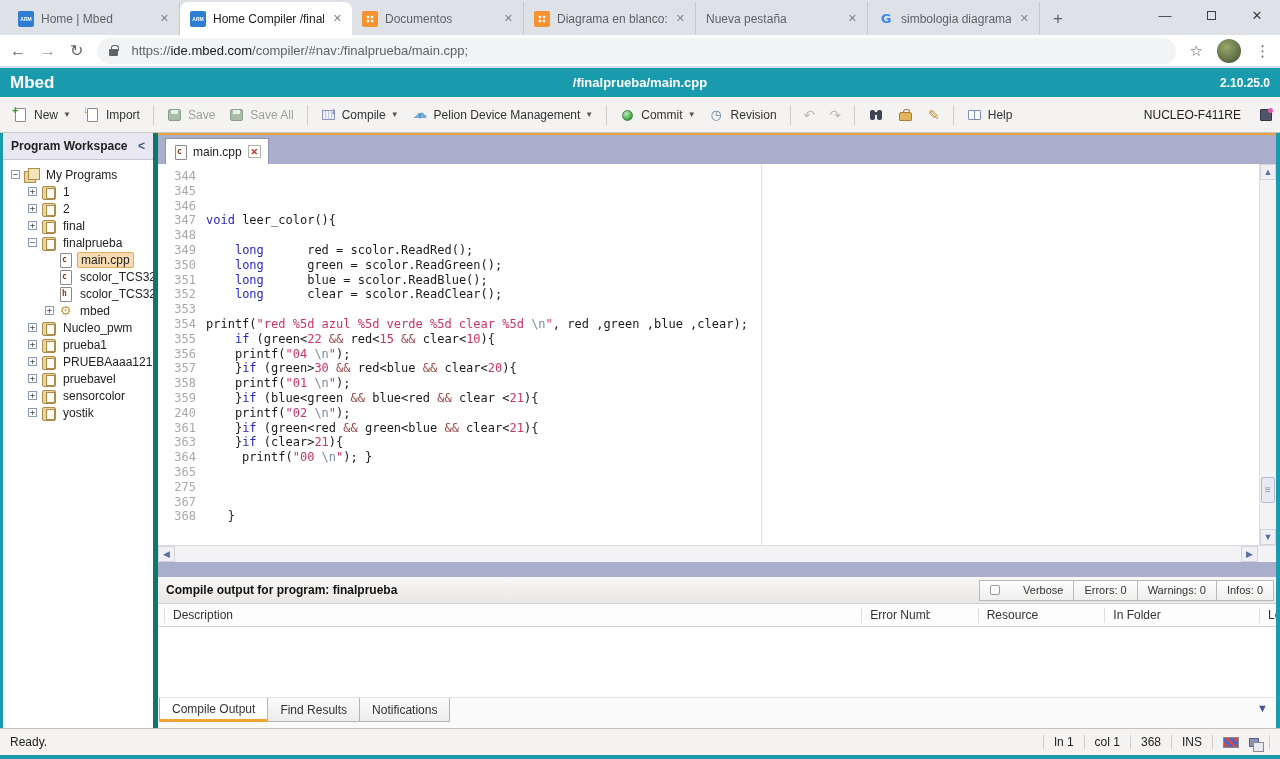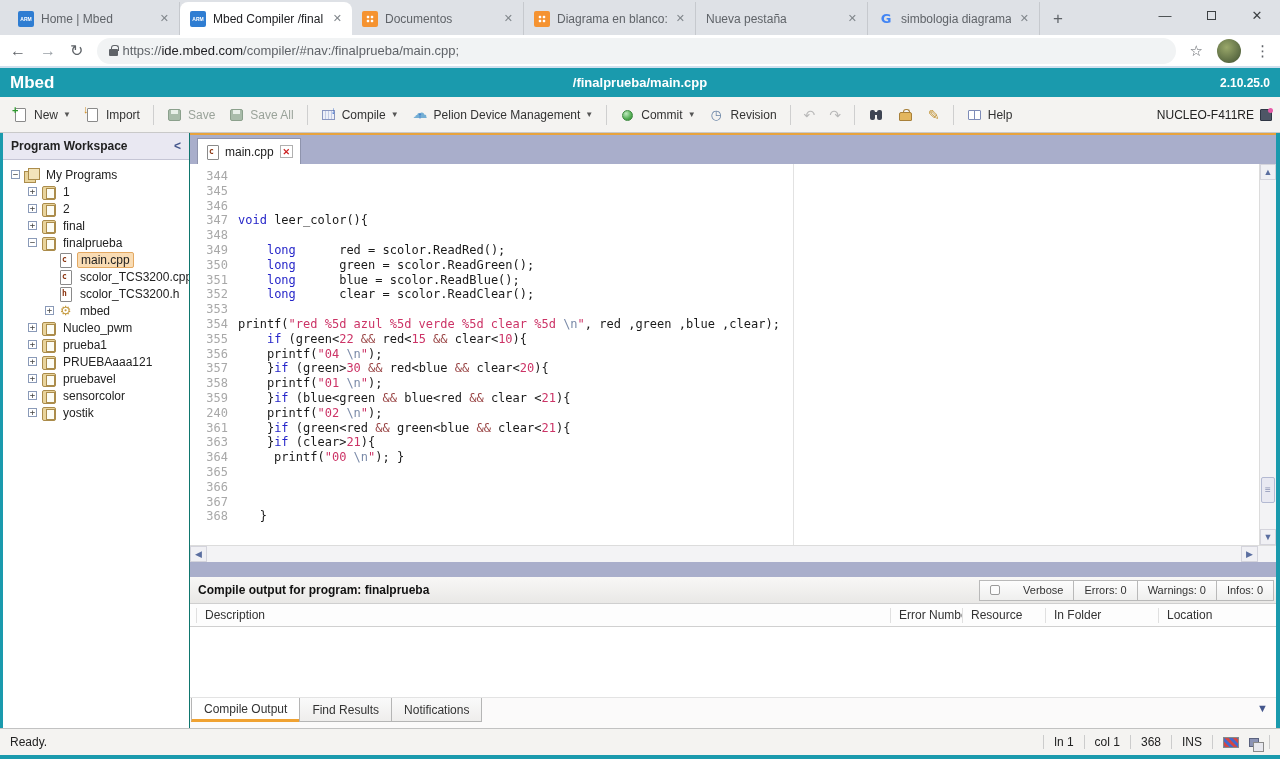--- a/index.html
+++ b/index.html
@@ -27,21 +27,21 @@
             font-size:17px; color:#5f6368; }
   .wincontrols { margin-left:auto; display:flex; align-self:flex-start; }
   .winbtn { width:46px; height:30px; display:flex; align-items:center; justify-content:center; color:#3c4043; font-size:13px; }
   .restore-glyph { width:9px; height:9px; border:1px solid #3c4043; position:relative; background:#dee1e6; }
   .restore-glyph::before { content:""; position:absolute; top:-3px; left:3px; width:9px; height:9px; border:1px solid #3c4043; z-index:-1; }
 
   .addressbar { height:31px; background:#fff; display:flex; align-items:center; padding:0 10px; gap:14px; }
   .nav-ic { color:#5f6368; font-size:16px; }
   .nav-ic.dim { color:#9aa0a6; }
   .urlpill { flex:1; height:26px; background:#f1f3f4; border-radius:13px; display:flex; align-items:center;
-             padding:0 12px; gap:4px; font-size:13px; color:#5f6368; }
+             padding:0 12px; gap:13px; font-size:13px; color:#5f6368; }
   .lock { width:9px; height:7px; background:#5f6368; border-radius:1px; position:relative; margin-top:3px; }
   .lock::before { content:""; position:absolute; top:-4px; left:1.5px; width:6px; height:5px;
                   border:1.5px solid #5f6368; border-bottom:none; border-radius:3px 3px 0 0; }
   .url-domain { color:#202124; }
   .addr-right { display:flex; align-items:center; gap:14px; }
   .star { color:#5f6368; font-size:15px; }
   .avatar { width:24px; height:24px; border-radius:50%; background:radial-gradient(circle at 40% 35%, #9aa86a, #5a6a42 70%, #3c4a30); }
   .dots { color:#5f6368; font-size:15px; }
   .chrome-bottomline { height:2px; background:#cfe0ee; }
 
@@ -74,30 +74,30 @@
   .ic-clock { position:absolute; left:1px; top:0; color:#6d87a8; font-size:13px; font-family:"DejaVu Sans",sans-serif; }
   .ic-undo,.ic-redo { color:#b9b9b9; font-size:14px; font-family:"DejaVu Sans",sans-serif; }
   .ic-binoc { position:absolute; left:2px; top:3px; width:5px; height:10px; background:#3e4452; border-radius:2px;
               box-shadow:7px 0 0 #3e4452; }
   .ic-binoc::after { content:""; position:absolute; left:4px; top:2px; width:4px; height:3px; background:#3e4452; }
   .ic-toolbox { position:absolute; left:1px; top:5px; width:13px; height:9px; background:#e3b65e; border:1px solid #a8803a; border-radius:2px 2px 1px 1px; }
   .ic-toolbox::before { content:""; position:absolute; left:3px; top:-4px; width:5px; height:3px; border:1px solid #a8803a; border-bottom:none; border-radius:3px 3px 0 0; }
   .ic-pencil { color:#c09030; font-size:14px; font-family:"DejaVu Sans",sans-serif; }
   .ic-book { position:absolute; left:1px; top:3px; width:13px; height:10px; background:#fff; border:1px solid #7e8cb8; border-radius:1px; }
   .ic-book::before { content:""; position:absolute; left:5px; top:0; width:1px; height:8px; background:#7e8cb8; }
-  .toolbar-right { margin-left:auto; display:flex; align-items:center; gap:6px; font-size:12px; color:#222; }
+  .toolbar-right { margin-left:auto; display:flex; align-items:center; gap:19px; font-size:12px; color:#222; }
   .ic-chip { width:12px; height:12px; background:#4e5666; border:1px solid #2f3644; position:relative; border-radius:1px; }
   .ic-chip::after { content:""; position:absolute; right:-2px; top:-2px; width:5px; height:5px; border-radius:50%; background:#e65ba8; }
 
   
   .main { display:flex; height:595px; }
   .teal-edge-l { width:3px; background:#1a9aad; }
   .teal-edge-r { width:4px; background:#1a9aad; }
 
-  .sidebar { width:187px; background:#fff; border-right:1px solid #0f766e; display:flex; flex-direction:column; }
+  .sidebar { width:155px; background:#fff; border-right:5px solid #0f766e; display:flex; flex-direction:column; }
   .ws-header { height:27px; background:#e9e8f2; border-bottom:1px solid #c5c5d5; display:flex; align-items:center;
                padding:0 8px; font-weight:bold; color:#222; font-size:12px; }
   .ws-collapse { margin-left:auto; color:#44568c; font-size:12px; font-weight:bold; }
   .tree { padding-top:6px; flex:1; overflow:hidden; }
   .tree-row { display:flex; align-items:center; height:17px; gap:4px; white-space:nowrap; }
   .toggle { width:9px; height:9px; border:1px solid #8a9ab8; background:#fff; color:#444; font-size:9px; line-height:7px;
             text-align:center; flex:none; font-family:"DejaVu Sans Mono",monospace; }
   .toggle-ph { width:9px; flex:none; }
   .t-label { padding:0 3px; }
   .t-label.selected { background:#f9dcb4; border:1px solid #e3a963; border-radius:2px; }
@@ -144,21 +144,21 @@
   .splitter { height:15px; background:#a9aecb; }
 
   .compile-panel { height:151px; display:flex; flex-direction:column; background:#fff; }
   .cp-header { height:27px; background:linear-gradient(#f8f7f6,#e9e8e6); border-bottom:1px solid #cfcfcf;
                display:flex; align-items:center; padding:0 2px 0 8px; }
   .cp-title { font-weight:bold; font-size:12px; color:#111; }
   .cp-controls { margin-left:auto; display:flex; align-items:center; }
   .cp-btn { height:21px; display:flex; align-items:center; justify-content:center; gap:23px; padding:0 10px;
             border:1px solid #b9b9b9; background:linear-gradient(#fdfdfd,#efefee); font-size:11px; color:#333; margin-left:-1px; }
   .checkbox { width:10px; height:10px; border:1px solid #9a9a9a; background:#fcfcfc; border-radius:2px; }
-  .cp-cols { height:23px; display:flex; align-items:center; border-bottom:1px solid #d0d0d0; background:#fdfdfd; color:#333; }
+  .cp-cols { height:23px; display:flex; align-items:center; border-bottom:1px solid #d0d0d0; background:#fdfdfd; color:#333;gap:48px; }
   .cp-col { padding:0 8px; border-left:1px solid #e0e0e0; height:15px; line-height:15px; white-space:nowrap; overflow:hidden; }
   .cp-col.desc { width:694px; margin-left:6px; }
   .cp-col.en { width:72px; }
   .cp-col.res { width:83px; }
   .cp-col.fold { width:113px; }
   .cp-col.loc { flex:1; }
   .cp-body { flex:1; background:#fff; }
   .cp-tabs { height:31px; background:#fbfafa; border-top:1px solid #e3e3e3; display:flex; align-items:flex-start; padding-left:2px; position:relative; }
   .cptab { height:24px; display:flex; align-items:center; padding:0 12px; border:1px solid #b5b5b5; border-top:none;
            background:linear-gradient(#fafafa,#eeedec); font-size:12px; color:#333; margin-left:-1px; }
@@ -181,21 +181,21 @@
 <div class="screen">
 
   <div class="tabbar">
     <div class="btab">
       <span class="fav fav-mbed">ARM</span>
       <span class="btab-title">Home | Mbed</span>
       <span class="btab-close">✕</span>
     </div>
     <div class="btab active">
       <span class="fav fav-mbed">ARM</span>
-      <span class="btab-title">Mbed Compiler /final</span>
+      <span class="btab-title">Home Compiler /final</span>
       <span class="btab-close">✕</span>
     </div>
     <div class="btab">
       <span class="fav fav-lucid"></span>
       <span class="btab-title">Documentos</span>
       <span class="btab-close">✕</span>
     </div>
     <div class="btab">
       <span class="fav fav-lucid"></span>
       <span class="btab-title">Diagrama en blanco:</span>
@@ -520,21 +520,21 @@
             </div>
             <div class="code-line">
               <span class="ln">364</span>
               <span class="code"><span class="tk-p">     printf(</span><span class="tk-s">"00 </span><span class="tk-e">\n</span><span class="tk-s">"</span><span class="tk-p">); }</span></span>
             </div>
             <div class="code-line">
               <span class="ln">365</span>
               <span class="code"></span>
             </div>
             <div class="code-line">
-              <span class="ln">366</span>
+              <span class="ln">275</span>
               <span class="code"></span>
             </div>
             <div class="code-line">
               <span class="ln">367</span>
               <span class="code"></span>
             </div>
             <div class="code-line">
               <span class="ln">368</span>
               <span class="code"><span class="tk-p">   }</span></span>
             </div>

